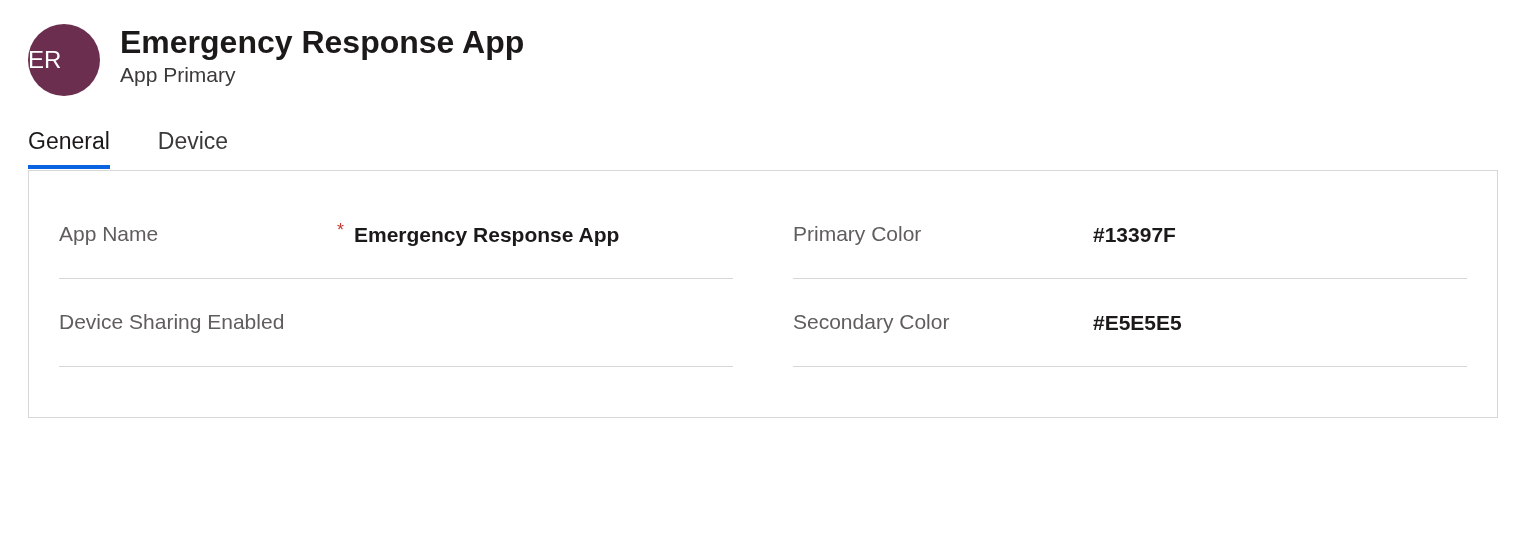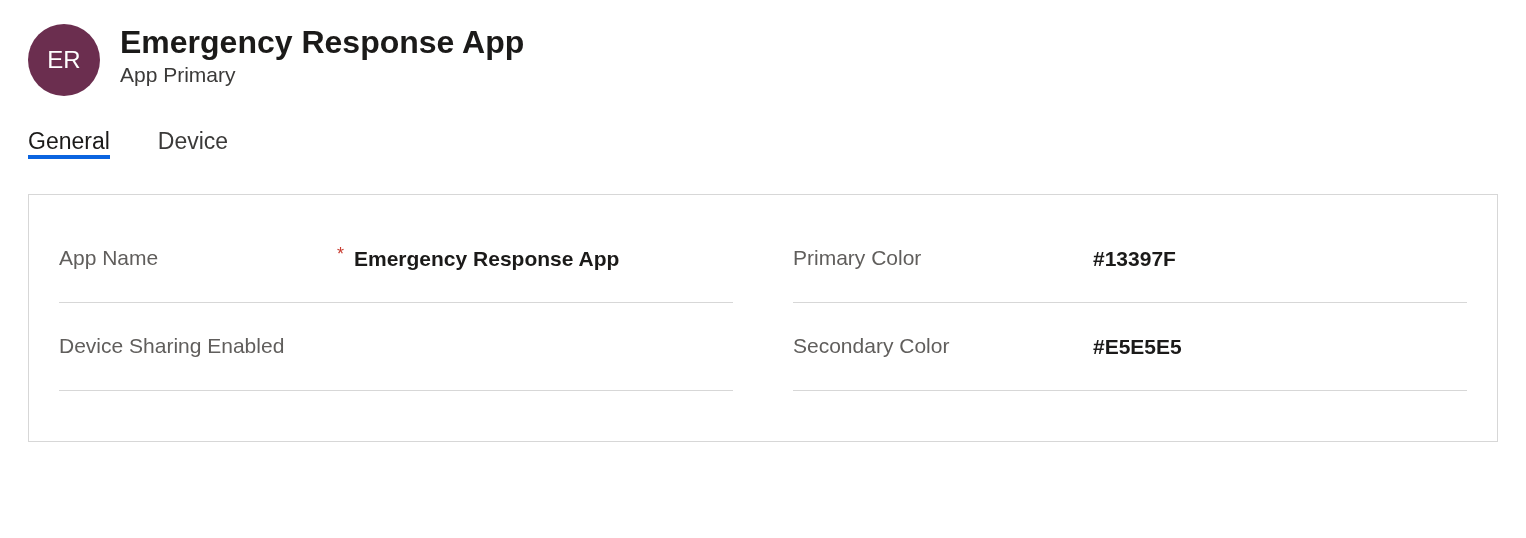--- a/index.html
+++ b/index.html
@@ -20,21 +20,20 @@
       padding: 24px 28px 0 28px;
       gap: 20px;
     }
     .avatar {
       width: 72px;
       height: 72px;
       border-radius: 50%;
       background: #6b2e4f;
       display: flex;
       align-items: center;
-      justify-content: center;
       color: #ffffff;
       font-size: 24px;
       font-weight: 400;
       flex-shrink: 0;
     }
     .header-text {
       display: flex;
       flex-direction: column;
       gap: 2px;
     }
@@ -50,30 +49,30 @@
     }
     .tabs {
       display: flex;
       gap: 48px;
       padding: 32px 28px 0 28px;
     }
     .tab {
       font-size: 23px;
       font-weight: 400;
       color: #3b3a39;
-      padding-bottom: 0;
+      padding-bottom: 10px;
       cursor: pointer;
       border-bottom: 4px solid transparent;
     }
     .tab.active {
       color: #1b1a19;
       border-bottom: 4px solid #0a64e0;
     }
     .form-panel {
-      margin: 35px 28px 0 28px;
+      margin: 1px 28px 0 28px;
       border: 1px solid #d7d7d7;
       padding: 20px 30px 50px 30px;
       display: flex;
       gap: 60px;
     }
     .form-column {
       flex: 1;
     }
     .form-row {
       display: flex;

